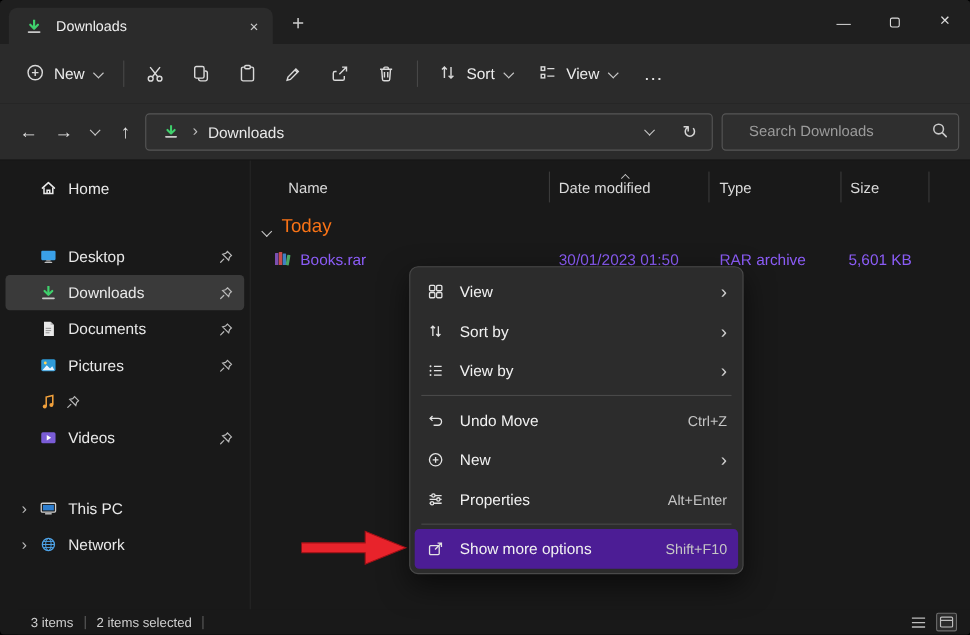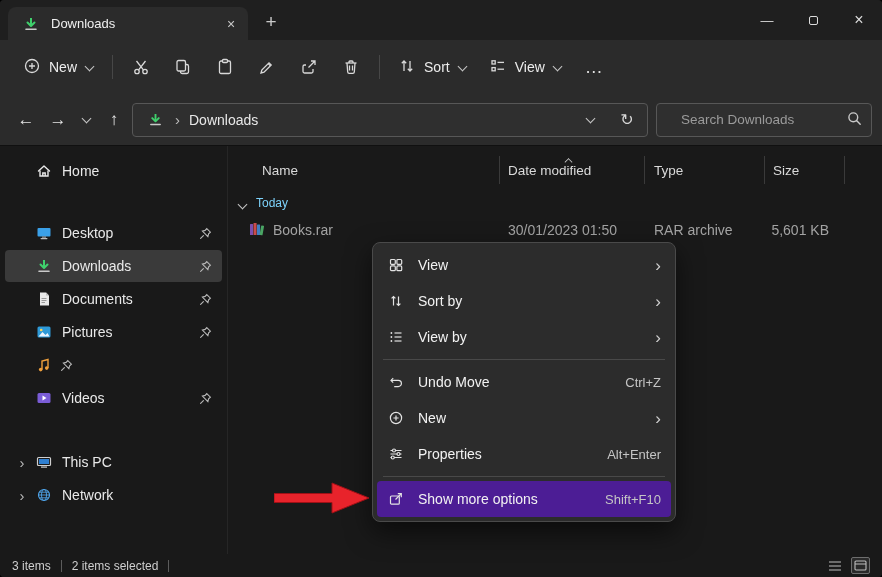--- a/index.html
+++ b/index.html
@@ -63,29 +63,29 @@
 
   
   .filearea { flex:1; position:relative; }
   .col-headers { display:flex; height:28px; margin-top:10px; font-size:13.5px; color:#dadada; }
   .col { display:flex; align-items:center; border-right:1px solid #3a3a3a; position:relative; }
   .col-name { width:272px; padding-left:34px; }
   .col-date { width:145px; padding-left:8px; }
   .col-type { width:120px; padding-left:9px; }
   .col-size { width:80px; padding-left:8px; }
   .sort-caret { position:absolute; top:0; left:64px; transform:scale(.8); }
-  .group-row { display:flex; align-items:flex-end; gap:9px; margin:12px 0 6px 10px; font-size:12px; color:#7dd3fc; }
-  .file-row { display:flex; align-items:center; height:28px; margin-top:2px; font-size:14px; color:#a3a3a3; }
+  .group-row { display:flex; align-items:flex-end; gap:9px; margin:12px 0 6px 10px; font-size:17px; color:#f97316; }
+  .file-row { display:flex; align-items:center; height:28px; margin-top:2px; font-size:14px; color:#8b5cf6; }
   .fr-name { width:272px; display:flex; align-items:center; gap:7px; padding-left:20px; }
   .fr-date { width:145px; padding-left:8px; }
   .fr-type { width:120px; padding-left:9px; }
   .fr-size { width:80px; text-align:right; padding-right:16px; }
 
   
-  .statusbar { position:absolute; left:0; right:0; bottom:0; height:23px; background:#191919; display:flex; align-items:center; gap:10px; padding:0 12px; font-size:12px; color:#cfcfcf; }
+  .statusbar { position:absolute; left:16px; right:0; bottom:0; height:23px; background:#191919; display:flex; align-items:center; gap:10px; padding:0 12px; font-size:12px; color:#cfcfcf; }
   .sb-sep { width:1px; height:12px; background:#5c5c5c; }
   .sb-views { margin-left:auto; display:flex; align-items:center; gap:7px; }
   .sb-view { display:flex; align-items:center; justify-content:center; padding:2px; }
   .sb-view.active { border:1px solid #6e6e6e; border-radius:2px; background:#2a2a2a; }
 
   
   .context-menu { position:absolute; left:372px; top:242px; width:304px; background:#2c2c2c; border:1px solid #4a4a4a; border-radius:8px; padding:4px; box-shadow:0 10px 26px rgba(0,0,0,.55); z-index:10; }
   .menu-item { height:36px; display:flex; align-items:center; gap:12px; padding:0 10px 0 9px; border-radius:4px; font-size:14px; color:#f2f2f2; }
   .menu-item.hover { background:#4c1d95; }
   .mi-icon { width:20px; display:flex; justify-content:center; flex:0 0 auto; }

